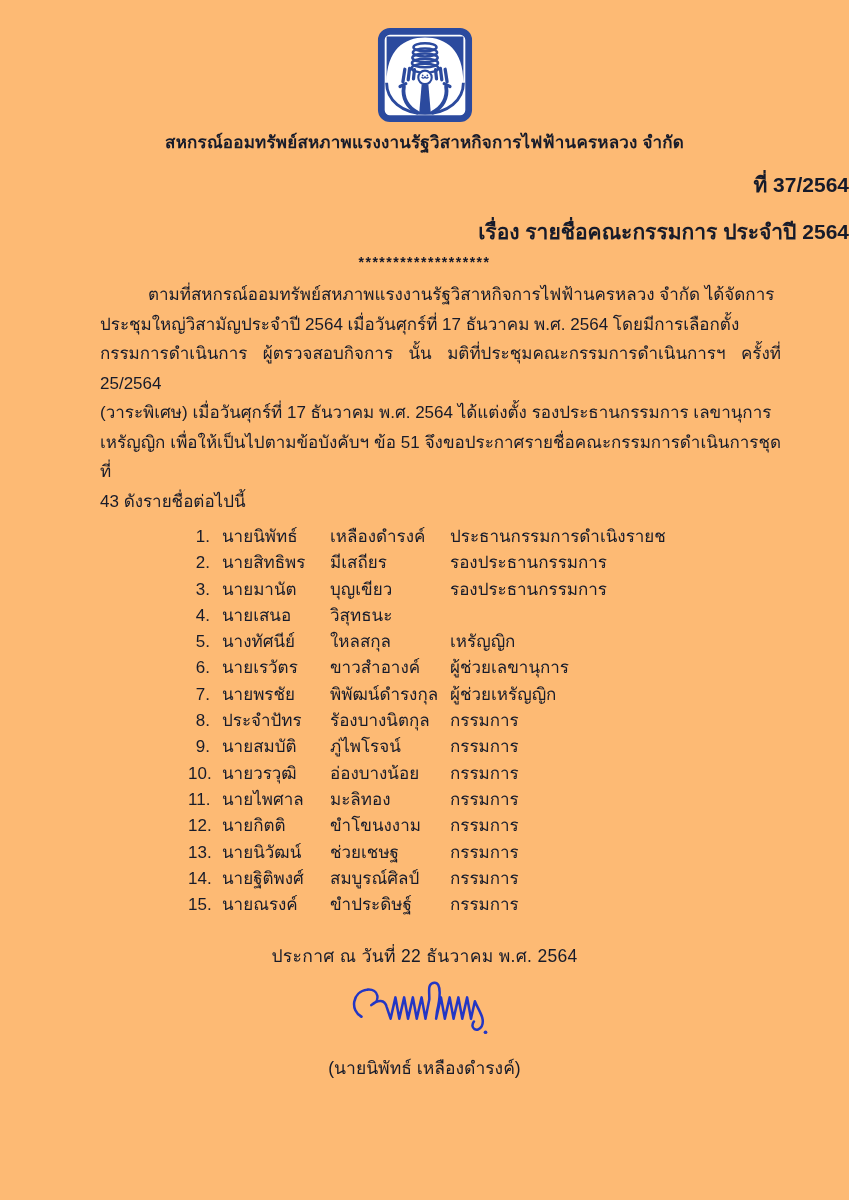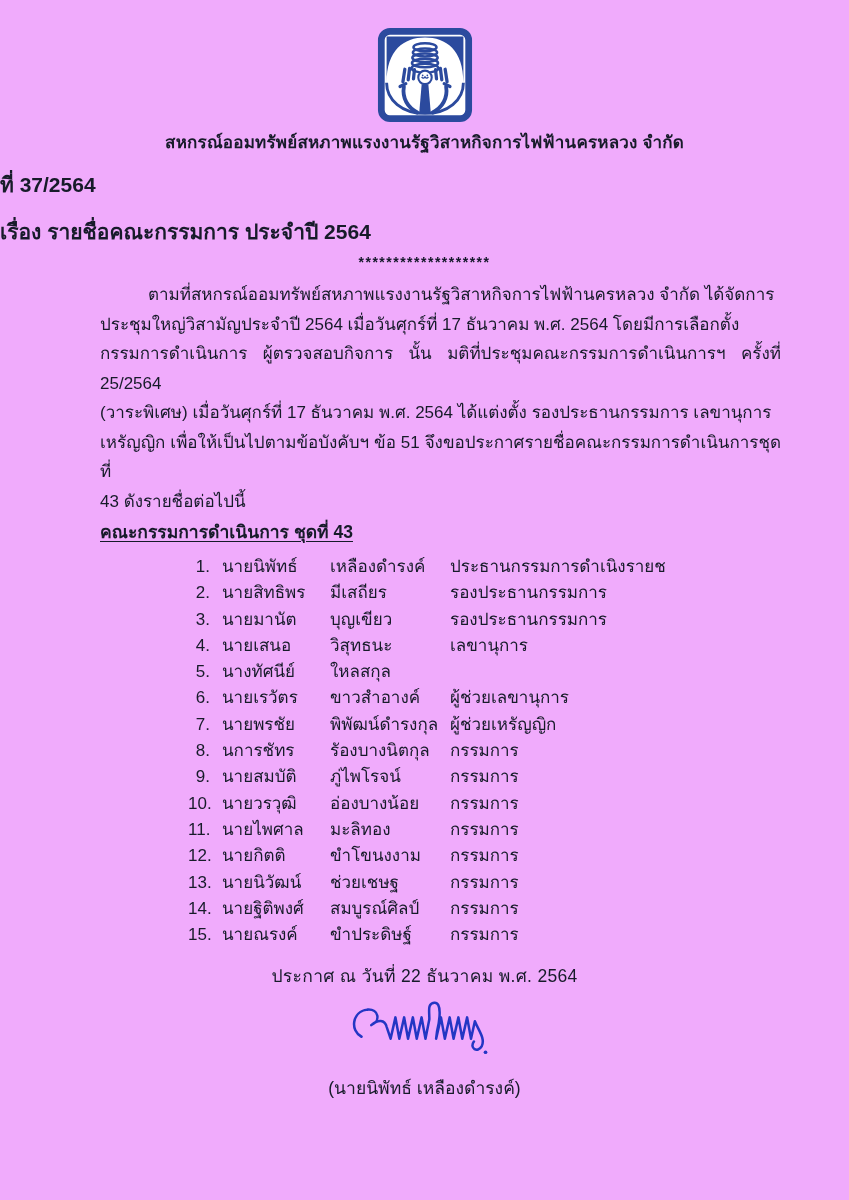--- a/index.html
+++ b/index.html
@@ -1,33 +1,33 @@
 <!DOCTYPE html>
 <html lang="th"><head>
 <meta charset="utf-8">
 <style>
   html,body{margin:0;padding:0;background:#e8e8e8;}
   .page{
     position:relative;
     width:849px;height:1200px;
     margin:0 auto;
-    background:#f0abfc;
+    background:#fdba74;
     color:#171b2a;
     font-family:"Liberation Sans","DejaVu Sans",sans-serif;
     overflow:hidden;
   }
   .logo-wrap{display:flex;justify-content:center;padding-top:27px;}
   .logo-wrap svg{display:block;}
   .org-line{
     text-align:center;font-weight:bold;font-size:17px;
     margin-top:5px;letter-spacing:.2px;
   }
   .h-announce{ text-align:center;font-weight:bold;font-size:21px;margin-top:14px; }
-  .h-number{ text-align:left;font-weight:bold;font-size:21px;margin-top:13px; }
-  .h-subject{ text-align:left;font-weight:bold;font-size:21px;margin-top:14px; }
+  .h-number{ text-align:right;font-weight:bold;font-size:21px;margin-top:13px; }
+  .h-subject{ text-align:right;font-weight:bold;font-size:21px;margin-top:14px; }
   .stars{ text-align:center;font-weight:bold;font-size:14px;letter-spacing:1.5px;margin-top:6px;color:#14182a;}
   .para{
     margin:10px 68px 0 100px;
     font-size:17px;line-height:29.5px;
     white-space:pre-line;
     text-indent:48px;
     text-align:justify;
   }
   .committee-heading{
     margin:2px 0 0 100px;
@@ -39,21 +39,21 @@
   .member-row{
     display:grid;
     grid-template-columns:34px 108px 120px auto;
     column-gap:0;
     font-size:17px;
     line-height:26.3px;
     align-items:baseline;
   }
   .member-no{ text-align:right;padding-right:12px; }
   .date-line{
-    text-align:center;font-size:17.5px;margin-top:14px;
+    text-align:center;font-size:17.5px;margin-top:24px;
     letter-spacing:.3px;
   }
   .signature-wrap{ display:flex;justify-content:center;margin-top:8px; }
   .signer-name{ text-align:center;font-size:17.5px;margin-top:14px; }
 </style>
 </head>
 <body>
 
 <div class="page">
 
@@ -104,21 +104,20 @@
   <div class="h-subject">เรื่อง   รายชื่อคณะกรรมการ ประจำปี 2564</div>
   <div class="stars">*******************</div>
 
   <div class="para">ตามที่สหกรณ์ออมทรัพย์สหภาพแรงงานรัฐวิสาหกิจการไฟฟ้านครหลวง  จำกัด ได้จัดการ
 ประชุมใหญ่วิสามัญประจำปี 2564 เมื่อวันศุกร์ที่ 17 ธันวาคม พ.ศ. 2564  โดยมีการเลือกตั้ง
 กรรมการดำเนินการ ผู้ตรวจสอบกิจการ นั้น  มติที่ประชุมคณะกรรมการดำเนินการฯ ครั้งที่ 25/2564
 (วาระพิเศษ)  เมื่อวันศุกร์ที่  17 ธันวาคม พ.ศ. 2564 ได้แต่งตั้ง รองประธานกรรมการ เลขานุการ
 เหรัญญิก เพื่อให้เป็นไปตามข้อบังคับฯ ข้อ 51 จึงขอประกาศรายชื่อคณะกรรมการดำเนินการชุดที่
 43 ดังรายชื่อต่อไปนี้</div>
 
-  <div class="committee-heading">คณะกรรมการดำเนินการ ชุดที่  43</div>
 
   <div class="member-list">
     <div class="member-row">
       <span class="member-no">1.</span>
       <span class="member-name">นายนิพัทธ์</span>
       <span class="member-surname">เหลืองดำรงค์</span>
       <span class="member-position">ประธานกรรมการดำเนิงรายช</span>
     </div>
 
     <div class="member-row">
@@ -132,46 +131,46 @@
       <span class="member-no">3.</span>
       <span class="member-name">นายมานัต</span>
       <span class="member-surname">บุญเขียว</span>
       <span class="member-position">รองประธานกรรมการ</span>
     </div>
 
     <div class="member-row">
       <span class="member-no">4.</span>
       <span class="member-name">นายเสนอ</span>
       <span class="member-surname">วิสุทธนะ</span>
-      <span class="member-position">เลขานุการ</span>
     </div>
 
     <div class="member-row">
       <span class="member-no">5.</span>
       <span class="member-name">นางทัศนีย์</span>
       <span class="member-surname">ใหลสกุล</span>
+      <span class="member-position">เหรัญญิก</span>
     </div>
 
     <div class="member-row">
       <span class="member-no">6.</span>
       <span class="member-name">นายเรวัตร</span>
       <span class="member-surname">ขาวสำอางค์</span>
       <span class="member-position">ผู้ช่วยเลขานุการ</span>
     </div>
 
     <div class="member-row">
       <span class="member-no">7.</span>
       <span class="member-name">นายพรชัย</span>
       <span class="member-surname">พิพัฒน์ดำรงกุล</span>
       <span class="member-position">ผู้ช่วยเหรัญญิก</span>
     </div>
 
     <div class="member-row">
       <span class="member-no">8.</span>
-      <span class="member-name">นการชัทร</span>
+      <span class="member-name">ประจำปัทร</span>
       <span class="member-surname">รัองบางนิตกุล</span>
       <span class="member-position">กรรมการ</span>
     </div>
 
     <div class="member-row">
       <span class="member-no">9.</span>
       <span class="member-name">นายสมบัติ</span>
       <span class="member-surname">ภู่ไพโรจน์</span>
       <span class="member-position">กรรมการ</span>
     </div>

